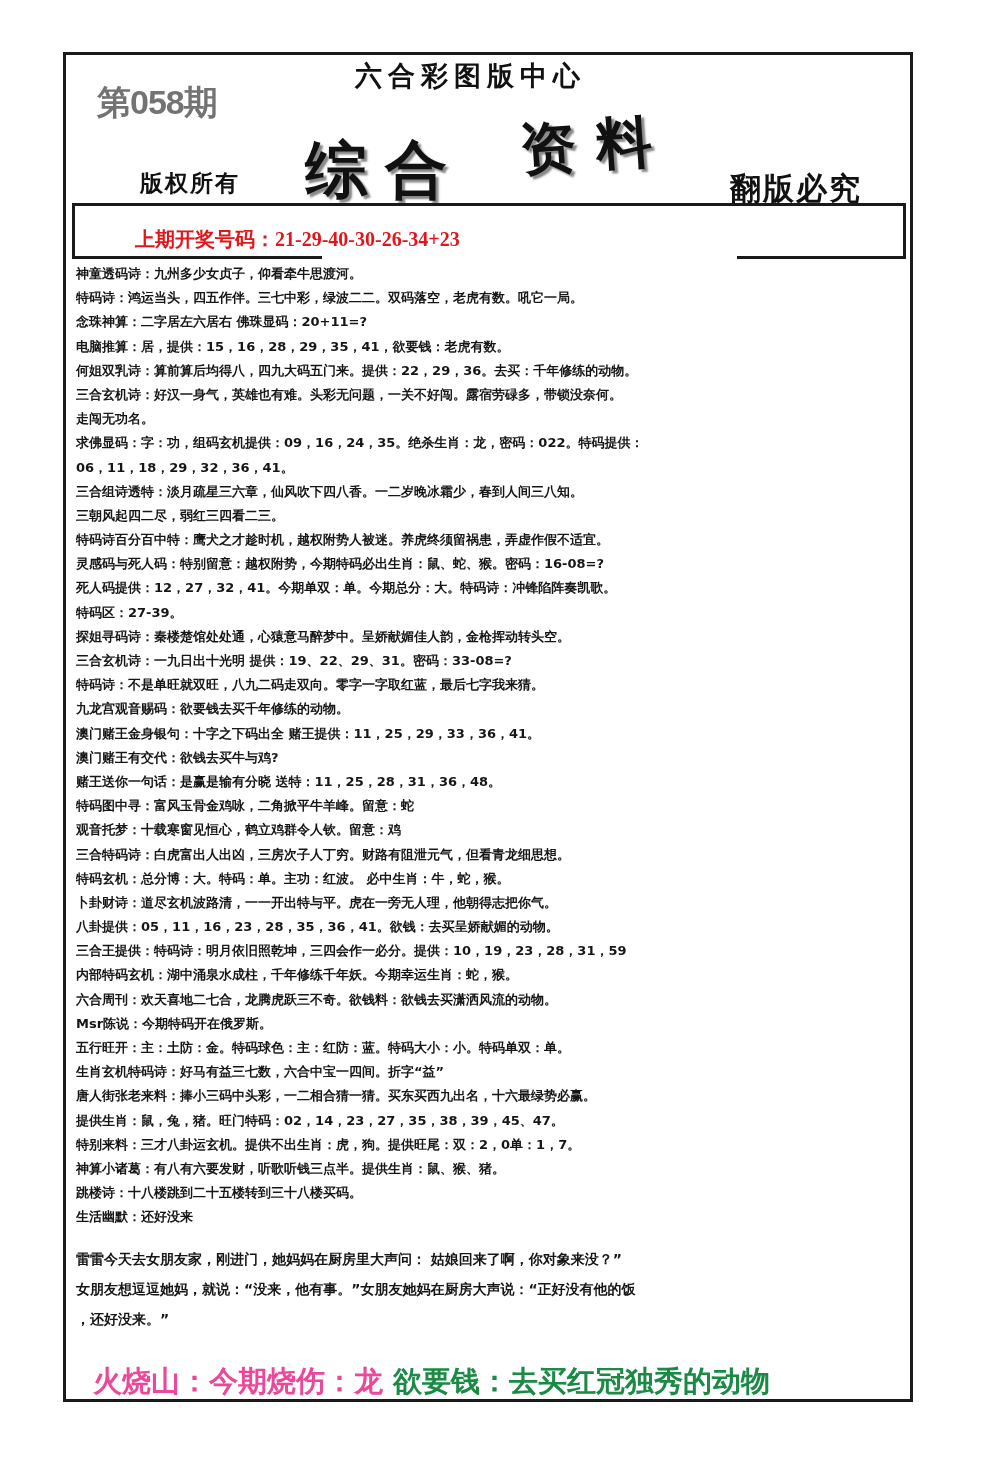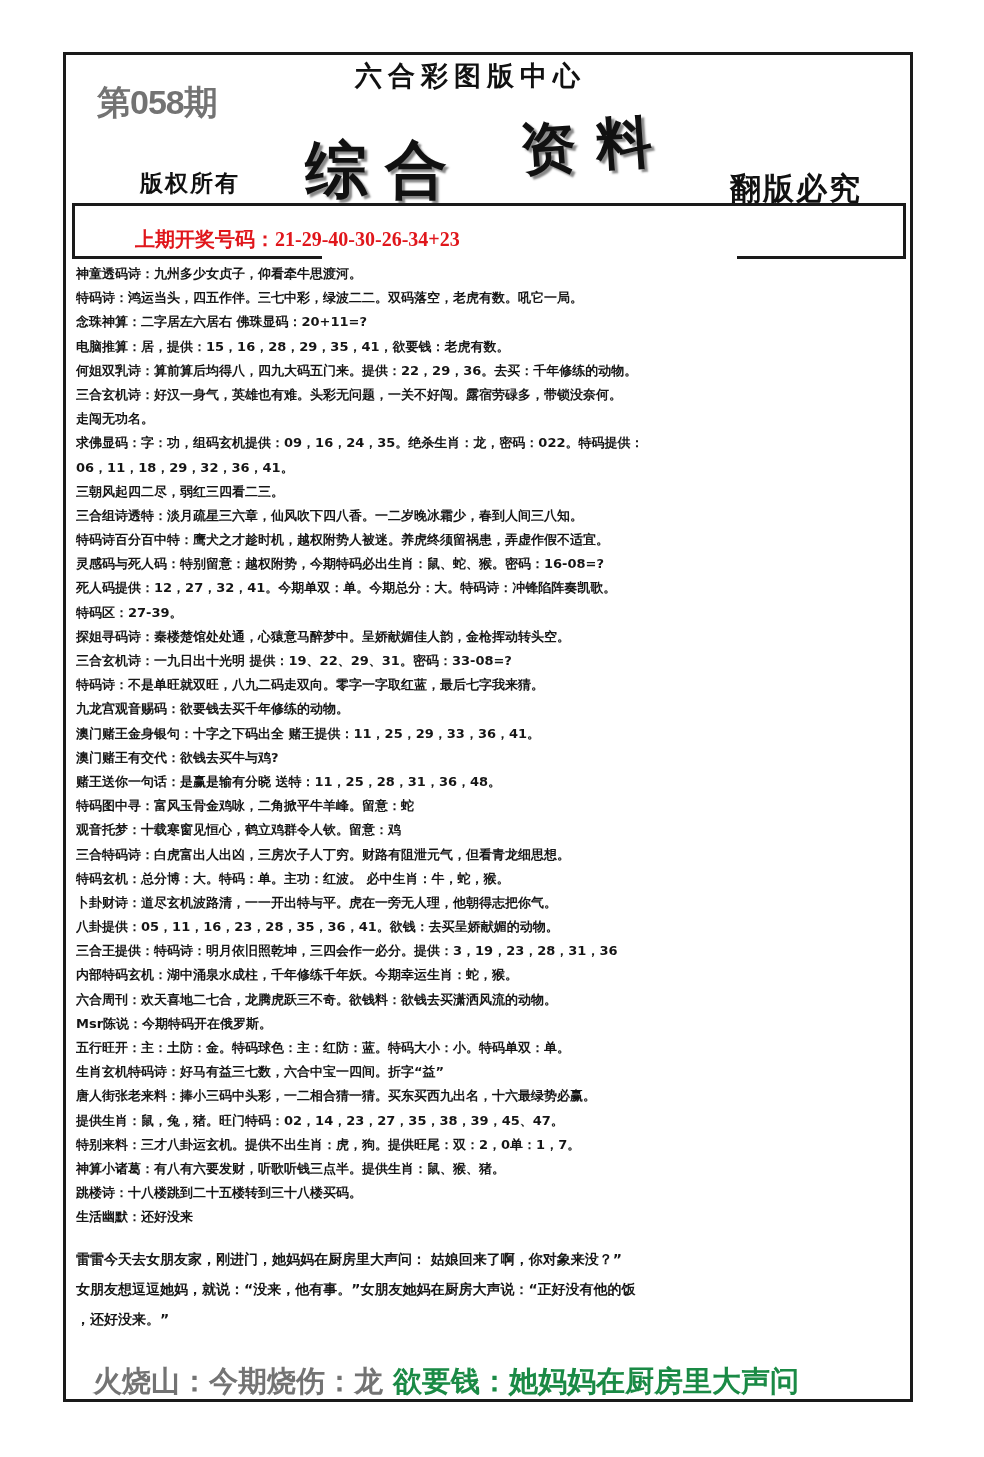--- a/index.html
+++ b/index.html
@@ -23,21 +23,21 @@
   .draw-bottom-l { position: absolute; left: 72px; top: 256px; width: 250px; height: 3px; background: #1a1a1a; }
   .draw-bottom-r { position: absolute; left: 737px; top: 256px; width: 169px; height: 3px; background: #1a1a1a; }
   .draw-text { position: absolute; left: 135px; top: 226px; font-family: Liberation Serif, serif;
                font-size: 20px; font-weight: bold; color: #e0161b; }
   .lines { position: absolute; left: 76px; top: 262px; width: 835px; }
   .line { font-size: 13px; line-height: 24.2px; height: 24.2px; white-space: nowrap; overflow: hidden;
           font-weight: bold; color: #161616; }
   .joke { position: absolute; left: 76px; width: 835px; font-size: 14px; font-weight: bold; color: #161616; white-space: nowrap; }
   .footer { position: absolute; left: 93px; top: 1362px; font-family: "DejaVu Serif", serif; font-weight: bold;
             font-size: 29px; white-space: nowrap; letter-spacing: 0px; }
-  .footer .red { color: #737373; }
+  .footer .red { color: #ec4899; }
   .footer .green { color: #1a8a45; }
 </style>
 </head>
 <body>
 
 <div class="frame"></div>
 
 <div class="issue">第058期</div>
 <div class="center-title">六合彩图版中心</div>
 <div class="big-title bt1">综合</div>
@@ -55,52 +55,52 @@
 <div class="lines" id="lines">
     <div class="line">神童透码诗：九州多少女贞子，仰看牵牛思渡河。</div>
     <div class="line">特码诗：鸿运当头，四五作伴。三七中彩，绿波二二。双码落空，老虎有数。吼它一局。</div>
     <div class="line">念珠神算：二字居左六居右  佛珠显码：20+11=?</div>
     <div class="line">电脑推算：居，提供：15，16，28，29，35，41，欲要钱：老虎有数。</div>
     <div class="line">何姐双乳诗：算前算后均得八，四九大码五门来。提供：22，29，36。去买：千年修练的动物。</div>
     <div class="line">三合玄机诗：好汉一身气，英雄也有难。头彩无问题，一关不好闯。露宿劳碌多，带锁没奈何。</div>
     <div class="line">走闯无功名。</div>
     <div class="line">求佛显码：字：功，组码玄机提供：09，16，24，35。绝杀生肖：龙，密码：022。特码提供：</div>
     <div class="line">06，11，18，29，32，36，41。</div>
+    <div class="line">三合组诗透特：淡月疏星三六章，仙风吹下四八香。一二岁晚冰霜少，春到人间三八知。</div>
     <div class="line">三朝风起四二尽，弱红三四看二三。</div>
-    <div class="line">三合组诗透特：淡月疏星三六章，仙风吹下四八香。一二岁晚冰霜少，春到人间三八知。</div>
     <div class="line">特码诗百分百中特：鹰犬之才趁时机，越权附势人被迷。养虎终须留祸患，弄虚作假不适宜。</div>
     <div class="line">灵感码与死人码：特别留意：越权附势，今期特码必出生肖：鼠、蛇、猴。密码：16-08=?</div>
     <div class="line">死人码提供：12，27，32，41。今期单双：单。今期总分：大。特码诗：冲锋陷阵奏凯歌。</div>
     <div class="line">特码区：27-39。</div>
     <div class="line">探姐寻码诗：秦楼楚馆处处通，心猿意马醉梦中。呈娇献媚佳人韵，金枪挥动转头空。</div>
     <div class="line">三合玄机诗：一九日出十光明  提供：19、22、29、31。密码：33-08=?</div>
     <div class="line">特码诗：不是单旺就双旺，八九二码走双向。零字一字取红蓝，最后七字我来猜。</div>
     <div class="line">九龙宫观音赐码：欲要钱去买千年修练的动物。</div>
     <div class="line">澳门赌王金身银句：十字之下码出全  赌王提供：11，25，29，33，36，41。</div>
     <div class="line">澳门赌王有交代：欲钱去买牛与鸡?</div>
     <div class="line">赌王送你一句话：是赢是输有分晓  送特：11，25，28，31，36，48。</div>
     <div class="line">特码图中寻：富风玉骨金鸡咏，二角掀平牛羊峰。留意：蛇</div>
     <div class="line">观音托梦：十载寒窗见恒心，鹤立鸡群令人钦。留意：鸡</div>
     <div class="line">三合特码诗：白虎富出人出凶，三房次子人丁穷。财路有阻泄元气，但看青龙细思想。</div>
     <div class="line">特码玄机：总分博：大。特码：单。主功：红波。  必中生肖：牛，蛇，猴。</div>
     <div class="line">卜卦财诗：道尽玄机波路清，一一开出特与平。虎在一旁无人理，他朝得志把你气。</div>
     <div class="line">八卦提供：05，11，16，23，28，35，36，41。欲钱：去买呈娇献媚的动物。</div>
-    <div class="line">三合王提供：特码诗：明月依旧照乾坤，三四会作一必分。提供：3，19，23，28，31，36</div>
+    <div class="line">三合王提供：特码诗：明月依旧照乾坤，三四会作一必分。提供：10，19，23，28，31，59</div>
     <div class="line">内部特码玄机：湖中涌泉水成柱，千年修练千年妖。今期幸运生肖：蛇，猴。</div>
     <div class="line">六合周刊：欢天喜地二七合，龙腾虎跃三不奇。欲钱料：欲钱去买潇洒风流的动物。</div>
     <div class="line">Msr陈说：今期特码开在俄罗斯。</div>
     <div class="line">五行旺开：主：土防：金。特码球色：主：红防：蓝。特码大小：小。特码单双：单。</div>
     <div class="line">生肖玄机特码诗：好马有益三七数，六合中宝一四间。折字“益”</div>
     <div class="line">唐人街张老来料：捧小三码中头彩，一二相合猜一猜。买东买西九出名，十六最绿势必赢。</div>
     <div class="line">提供生肖：鼠，兔，猪。旺门特码：02，14，23，27，35，38，39，45、47。</div>
     <div class="line">特别来料：三才八卦运玄机。提供不出生肖：虎，狗。提供旺尾：双：2，0单：1，7。</div>
     <div class="line">神算小诸葛：有八有六要发财，听歌听钱三点半。提供生肖：鼠、猴、猪。</div>
     <div class="line">跳楼诗：十八楼跳到二十五楼转到三十八楼买码。</div>
     <div class="line">生活幽默：还好没来</div>
   </div>
 
 <div class="joke" style="top:1251px">    雷雷今天去女朋友家，刚进门，她妈妈在厨房里大声问：  姑娘回来了啊，你对象来没？”</div>
 <div class="joke" style="top:1281px">女朋友想逗逗她妈，就说：“没来，他有事。”女朋友她妈在厨房大声说：“正好没有他的饭</div>
 <div class="joke" style="top:1311px">，还好没来。”</div>
 
 <div class="footer">
-  <span class="red">火烧山：今期烧伤：龙 </span><span class="green">欲要钱：她妈妈在厨房里大声问</span>
+  <span class="red">火烧山：今期烧伤：龙 </span><span class="green">欲要钱：去买红冠独秀的动物</span>
 </div>
 
 </body></html>

